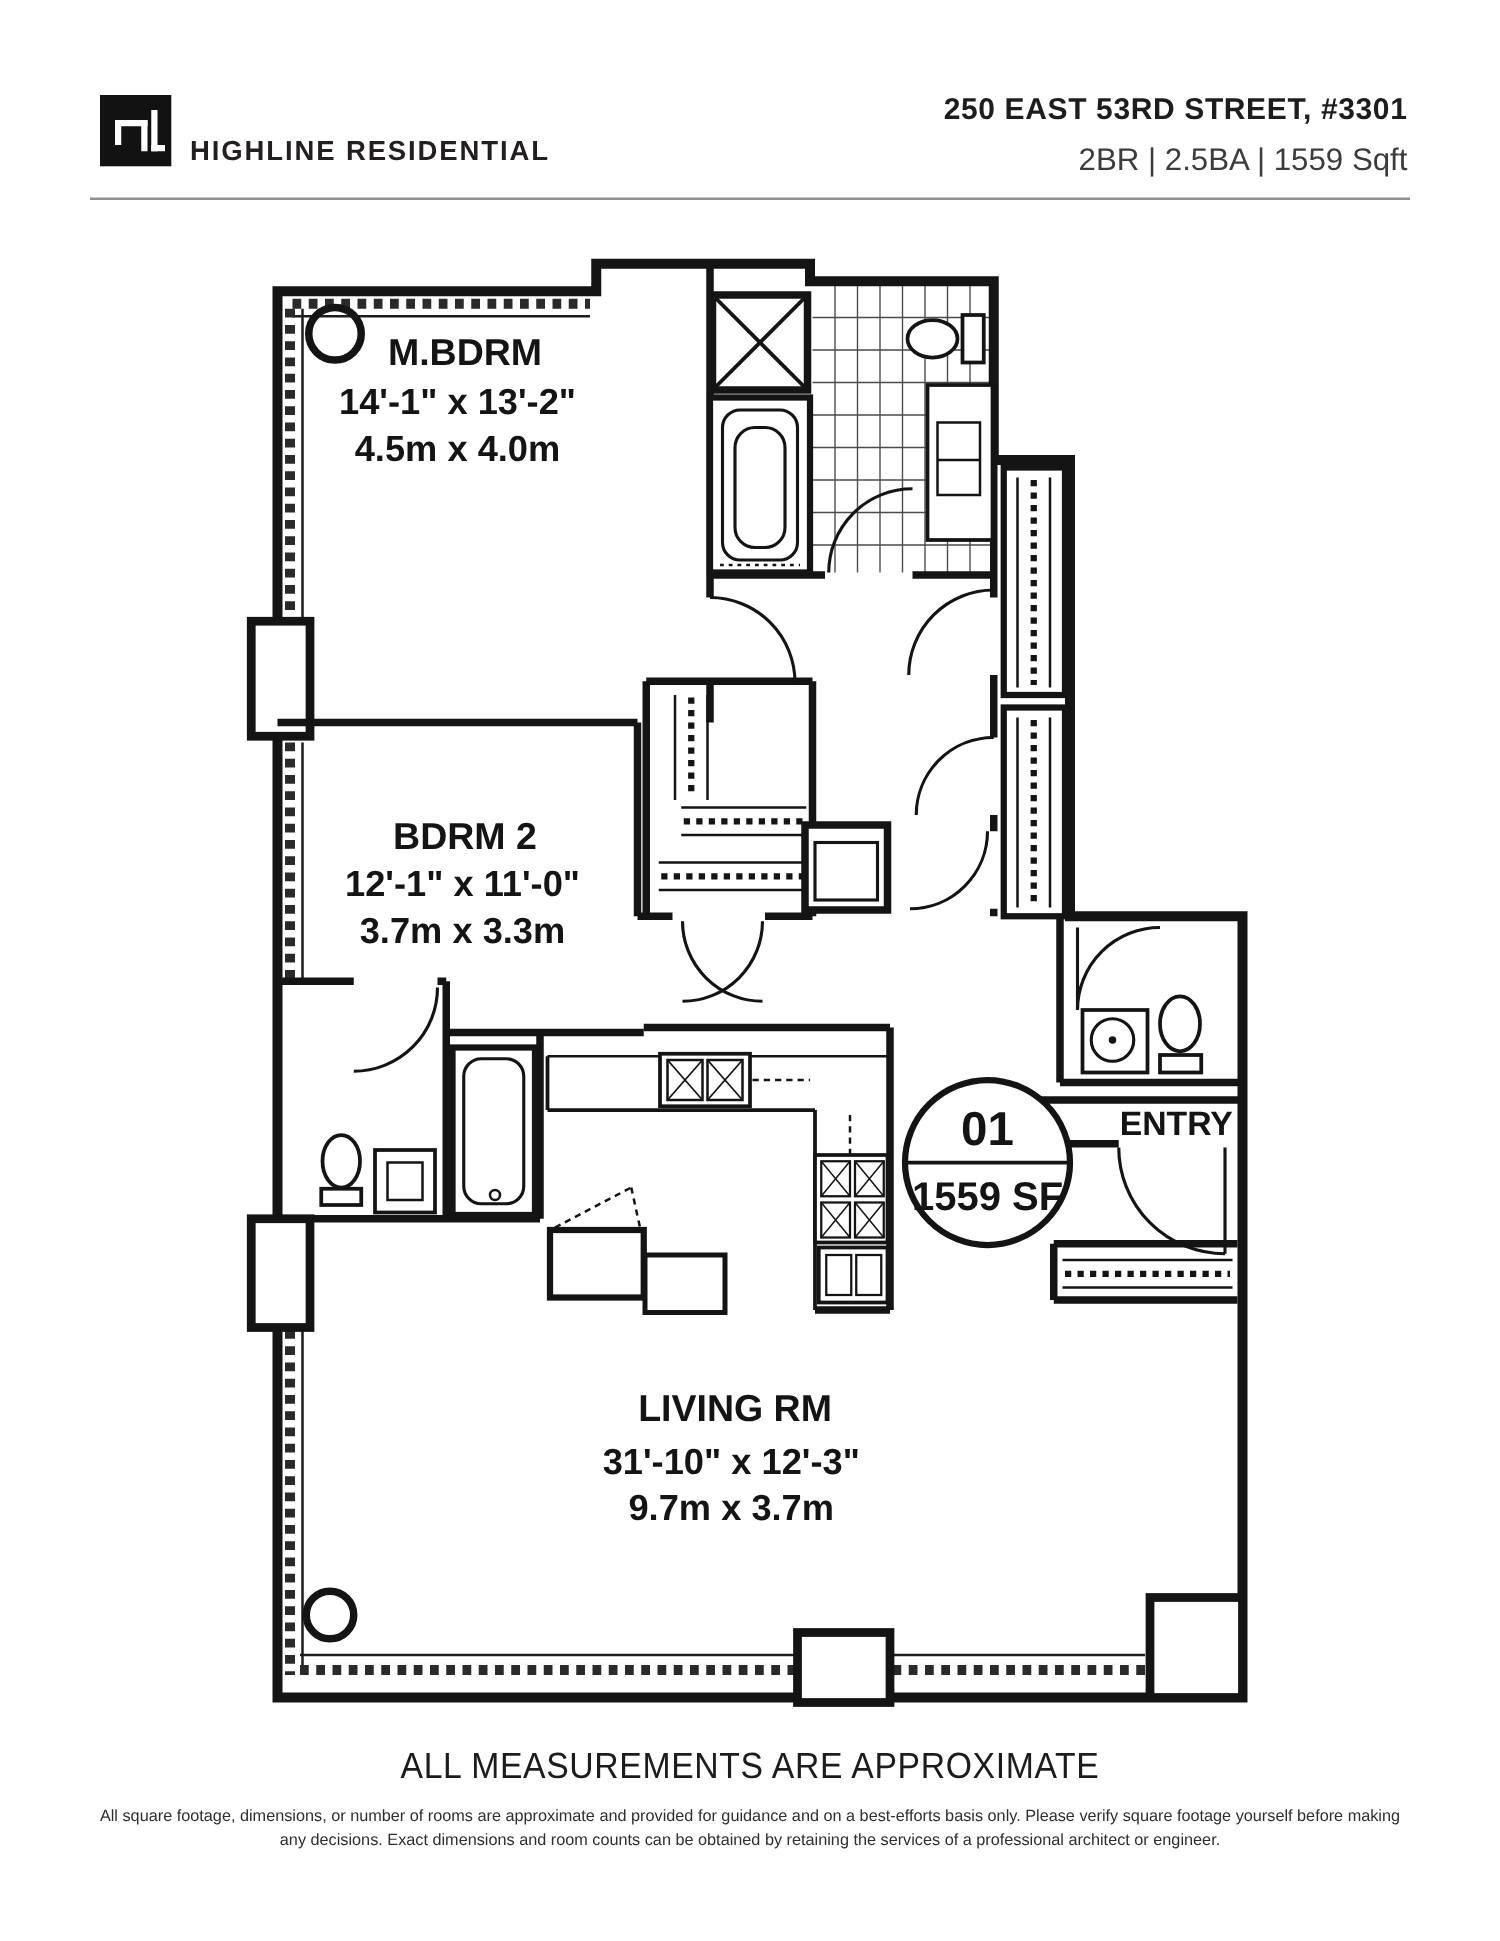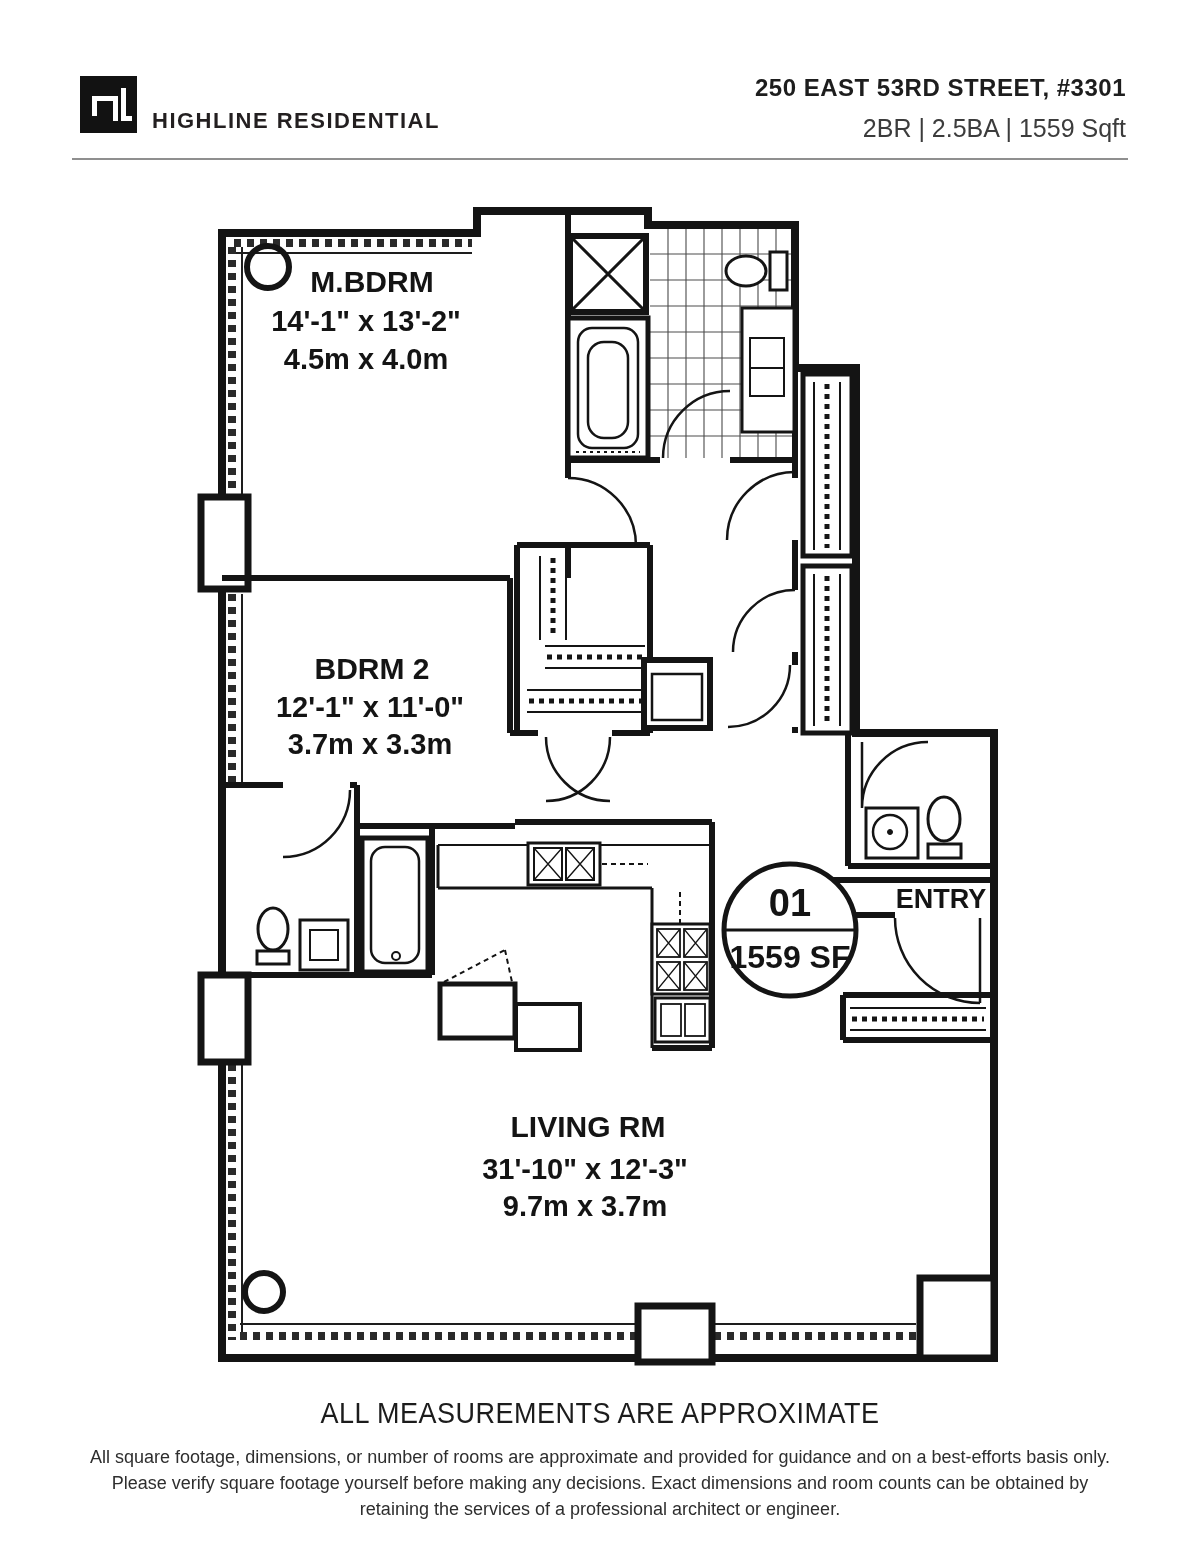--- a/index.html
+++ b/index.html
@@ -18,21 +18,21 @@
            border-top:2px solid #8f8f8f;}
 
   
   .plan{position:absolute;left:0;top:0;}
 
   
   .footer-notice{position:absolute;left:0;top:1398px;width:1200px;text-align:center;
       font-size:27px;letter-spacing:0.5px;color:#1c1c1c;font-weight:400;
       transform:scaleY(1.08);}
   .footer-disclaimer{position:absolute;left:75px;top:1444px;width:1050px;text-align:center;
-      font-size:18px;line-height:1.45;color:#2e2e2e;}
+      font-size:13px;line-height:1.45;color:#2e2e2e;}
 
   svg text{font-family:"Liberation Sans",sans-serif;font-weight:bold;fill:#141414;}
 </style>
 </head>
 <body>
 
 <div class="page">
 
   <div class="header">
     <div class="logo">

